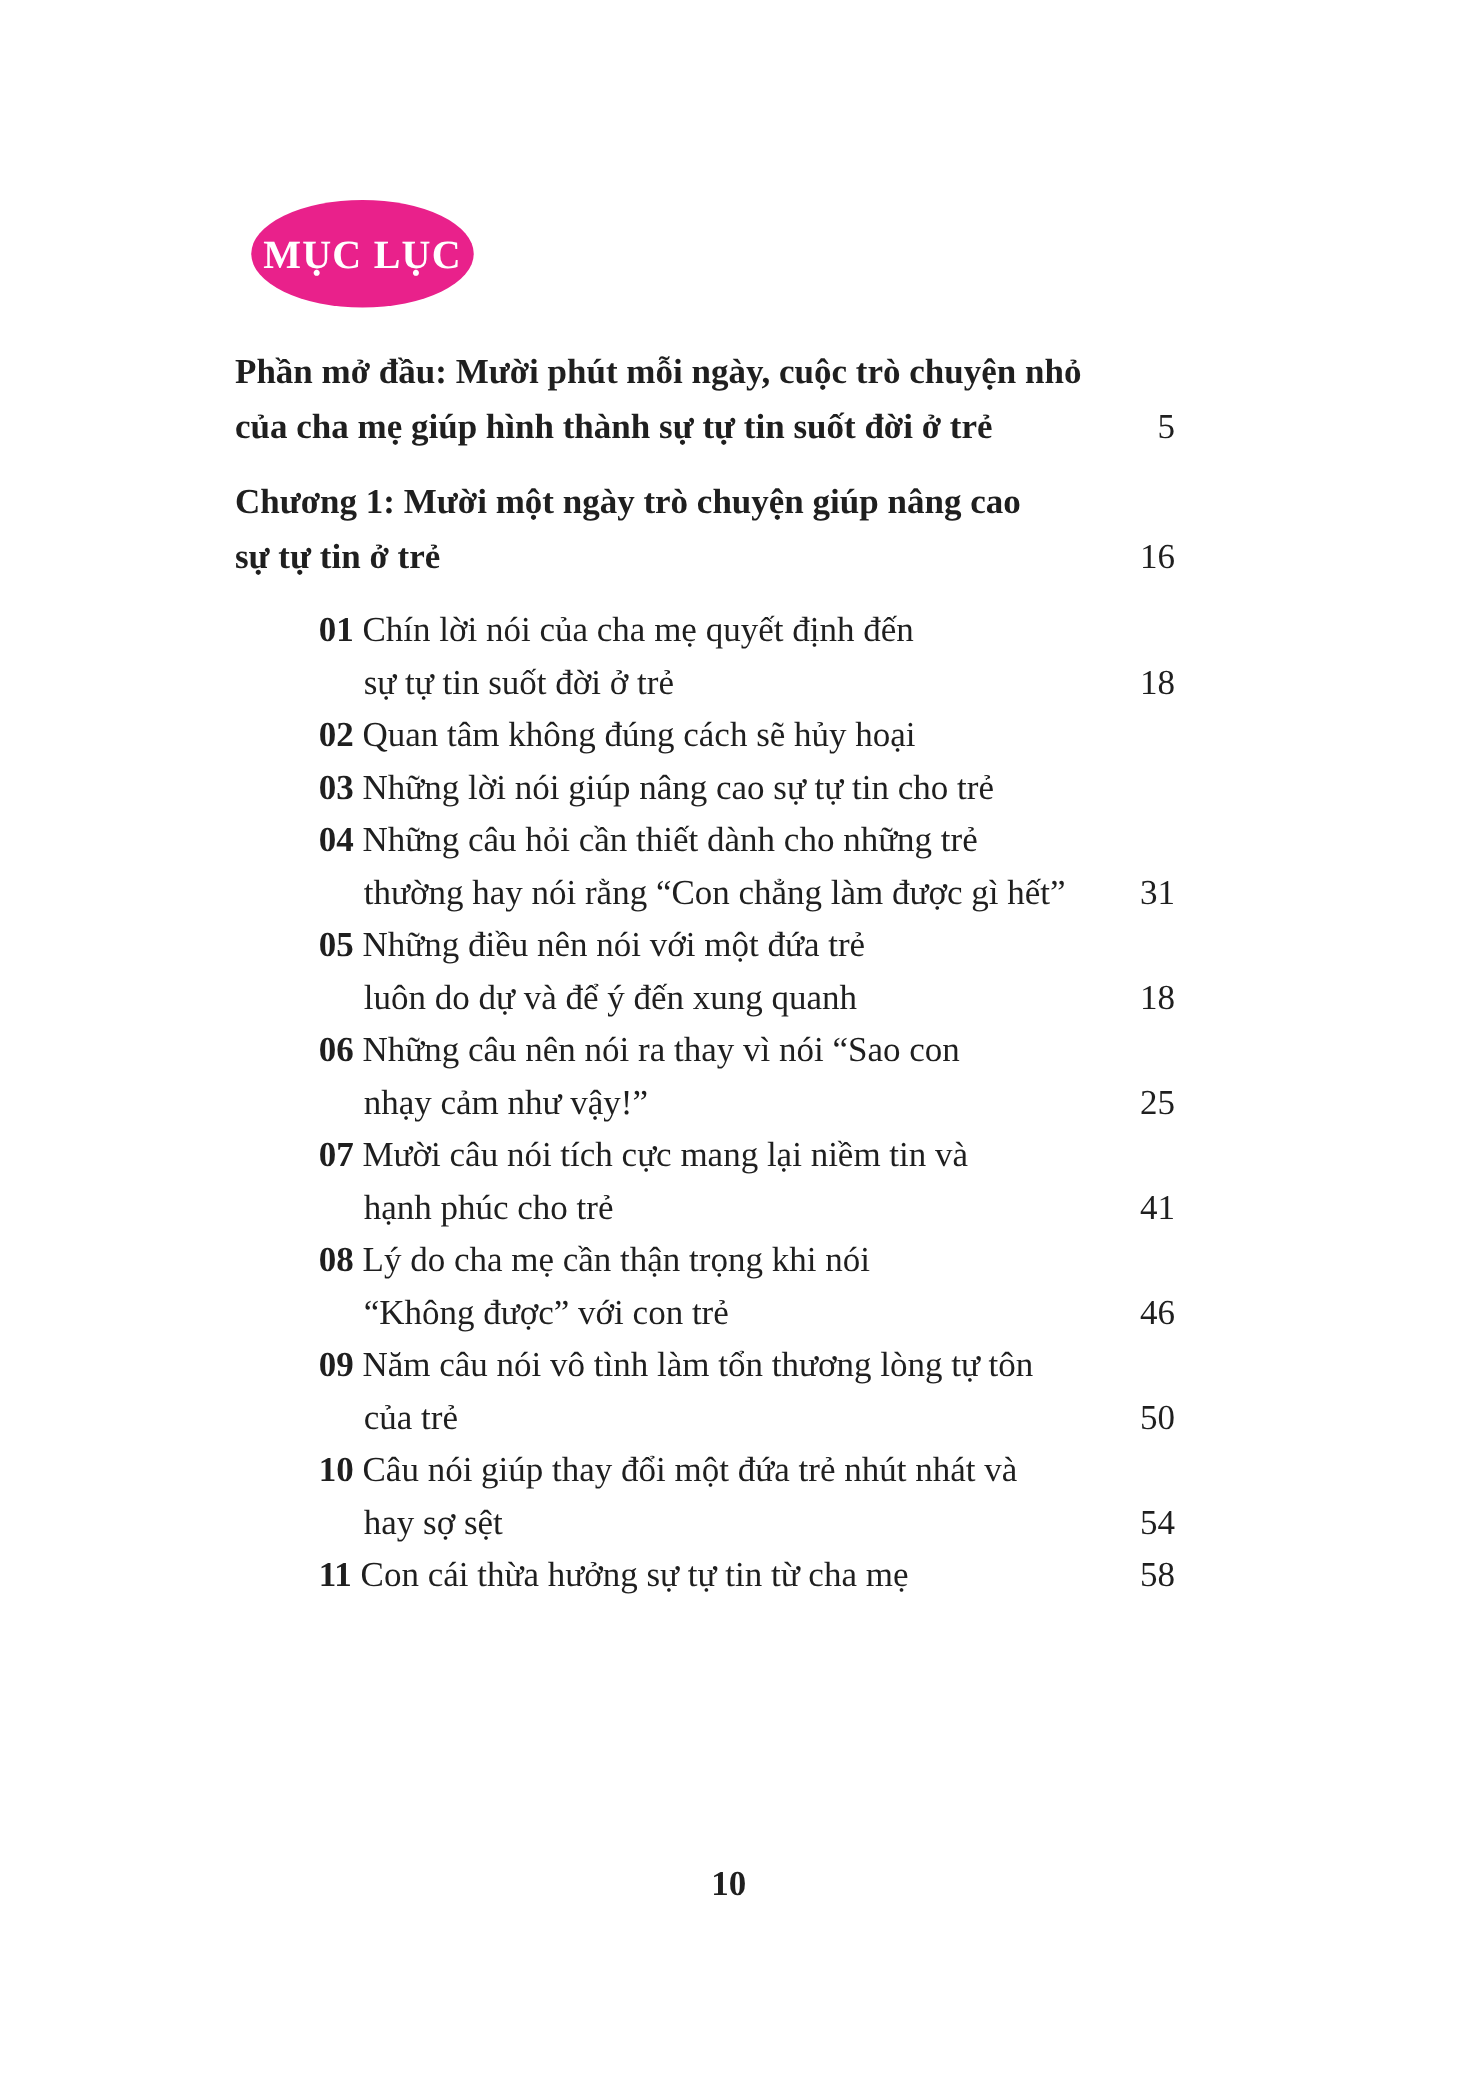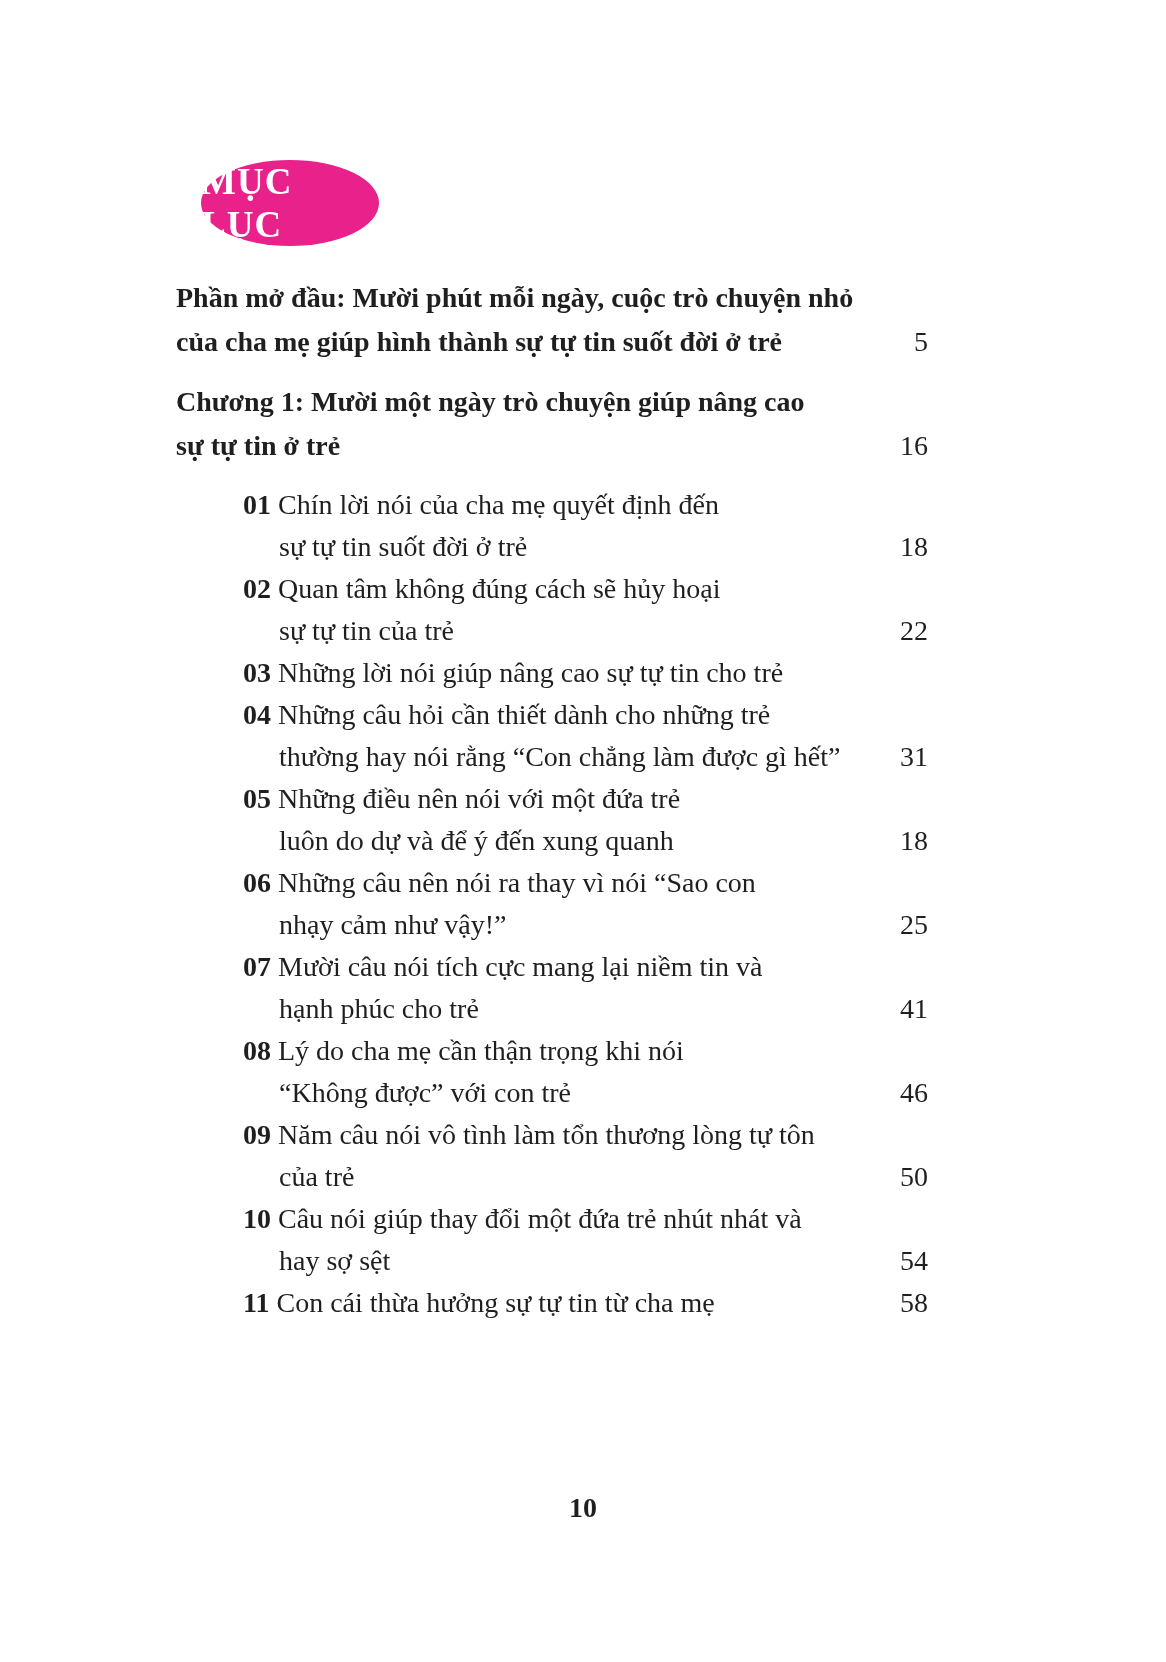--- a/index.html
+++ b/index.html
@@ -18,26 +18,26 @@
     top: 160px;
     width: 178px;
     height: 86px;
     background: #E9218B;
     border-radius: 50%;
     display: flex;
     align-items: center;
     justify-content: center;
     color: #ffffff;
     font-weight: bold;
-    font-size: 37px;
+    font-size: 32px;
     letter-spacing: 1px;
   }
   .toc {
     position: absolute;
-    left: 176px;
+    left: 188px;
     top: 276px;
     width: 752px;
     font-size: 28px;
   }
   .entry { margin: 0; }
   .entry.heading {
     font-weight: bold;
     line-height: 44px;
     margin-bottom: 16px;
   }
@@ -96,24 +96,20 @@
           <span class="txt"><span class="num">01</span> Chín lời nói của cha mẹ quyết định đến</span>
         </div>
         <div class="line cont">
           <span class="txt">sự tự tin suốt đời ở trẻ</span>
           <span class="pg">18</span>
         </div>
       </div>
       <div class="entry item">
         <div class="line first">
           <span class="txt"><span class="num">02</span> Quan tâm không đúng cách sẽ hủy hoại</span>
-        </div>
-        <div class="line cont">
-          <span class="txt">sự tự tin của trẻ</span>
-          <span class="pg">22</span>
         </div>
       </div>
       <div class="entry item">
         <div class="line first">
           <span class="txt"><span class="num">03</span> Những lời nói giúp nâng cao sự tự tin cho trẻ</span>
         </div>
       </div>
       <div class="entry item">
         <div class="line first">
           <span class="txt"><span class="num">04</span> Những câu hỏi cần thiết dành cho những trẻ</span>

